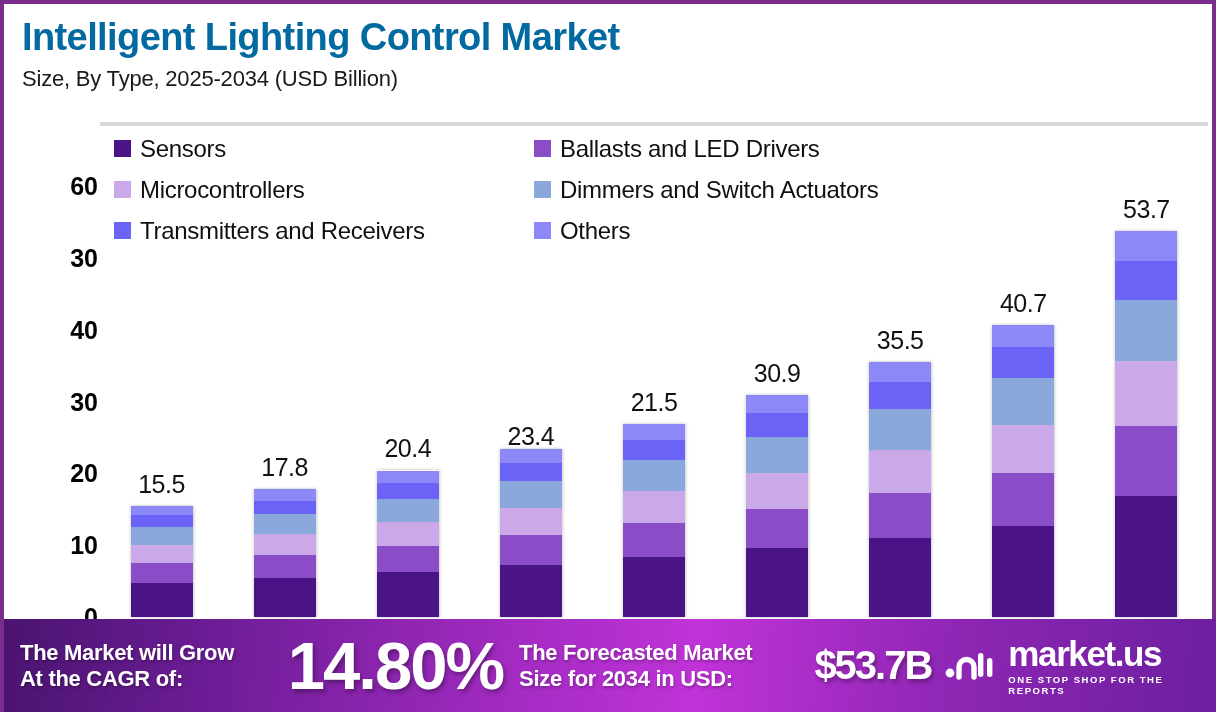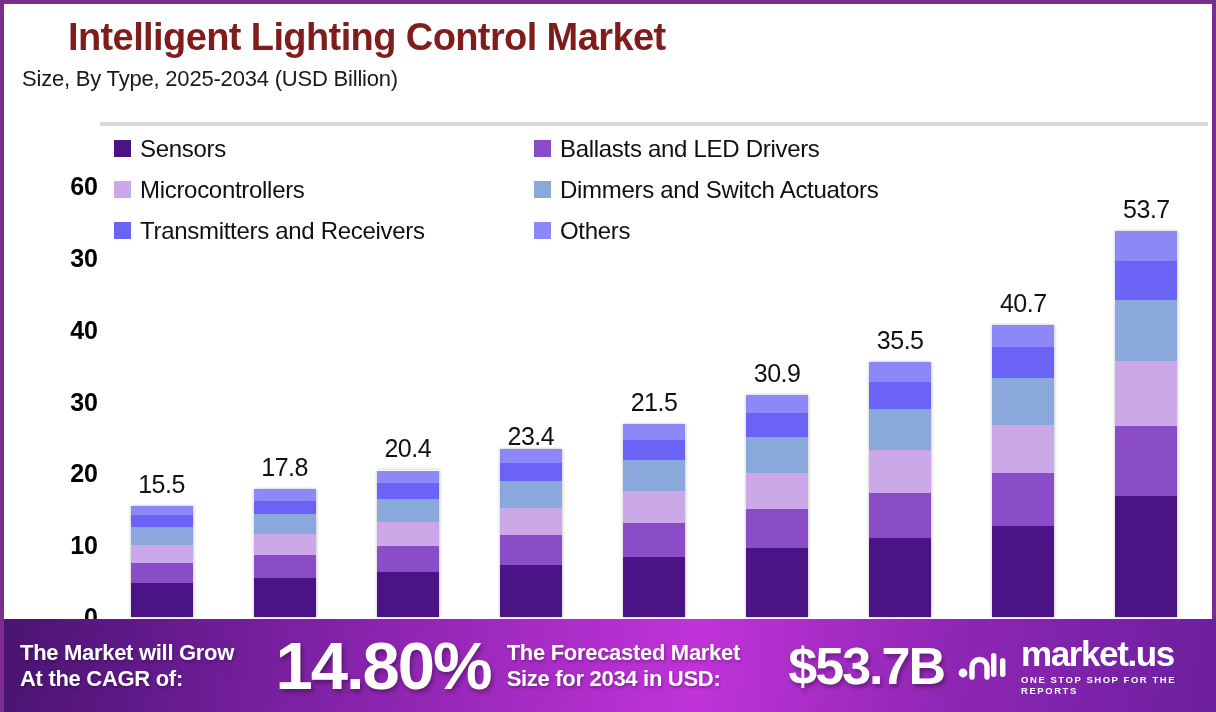--- a/index.html
+++ b/index.html
@@ -16,25 +16,24 @@
     border-left: 4px solid #7B2D8E;
     border-top: 4px solid #7B2D8E;
     border-right: 4px solid #7B2D8E;
   }
 
   
   #header { padding: 14px 0 0 18px; }
   #chart-title {
     font-size: 38px;
     font-weight: bold;
-    color: #7f1d1d;
+    color: #0369a1;
     letter-spacing: -0.6px;
     line-height: 1.05;
     white-space: nowrap;
-    margin-left: 46px;
   }
   #chart-subtitle {
     font-size: 22px;
     color: #1a1a1a;
     margin-top: 8px;
     letter-spacing: -0.2px;
     white-space: nowrap;
   }
 
   
@@ -166,21 +165,21 @@
   #cagr-caption { margin-left: 16px; width: 272px; }
   #cagr-value {
     font-size: 67px;
     font-weight: bold;
     letter-spacing: -2px;
     text-shadow: 2px 3px 4px rgba(0,0,0,0.32);
     white-space: nowrap;
   }
   #size-caption { margin-left: 16px; width: 300px; }
   #size-value {
-    font-size: 52px;
+    font-size: 40px;
     font-weight: bold;
     letter-spacing: -2px;
     text-shadow: 2px 3px 4px rgba(0,0,0,0.32);
     white-space: nowrap;
     text-align: center;
   }
   #brand {
     display: flex;
     align-items: center;
     margin-left: 14px;

